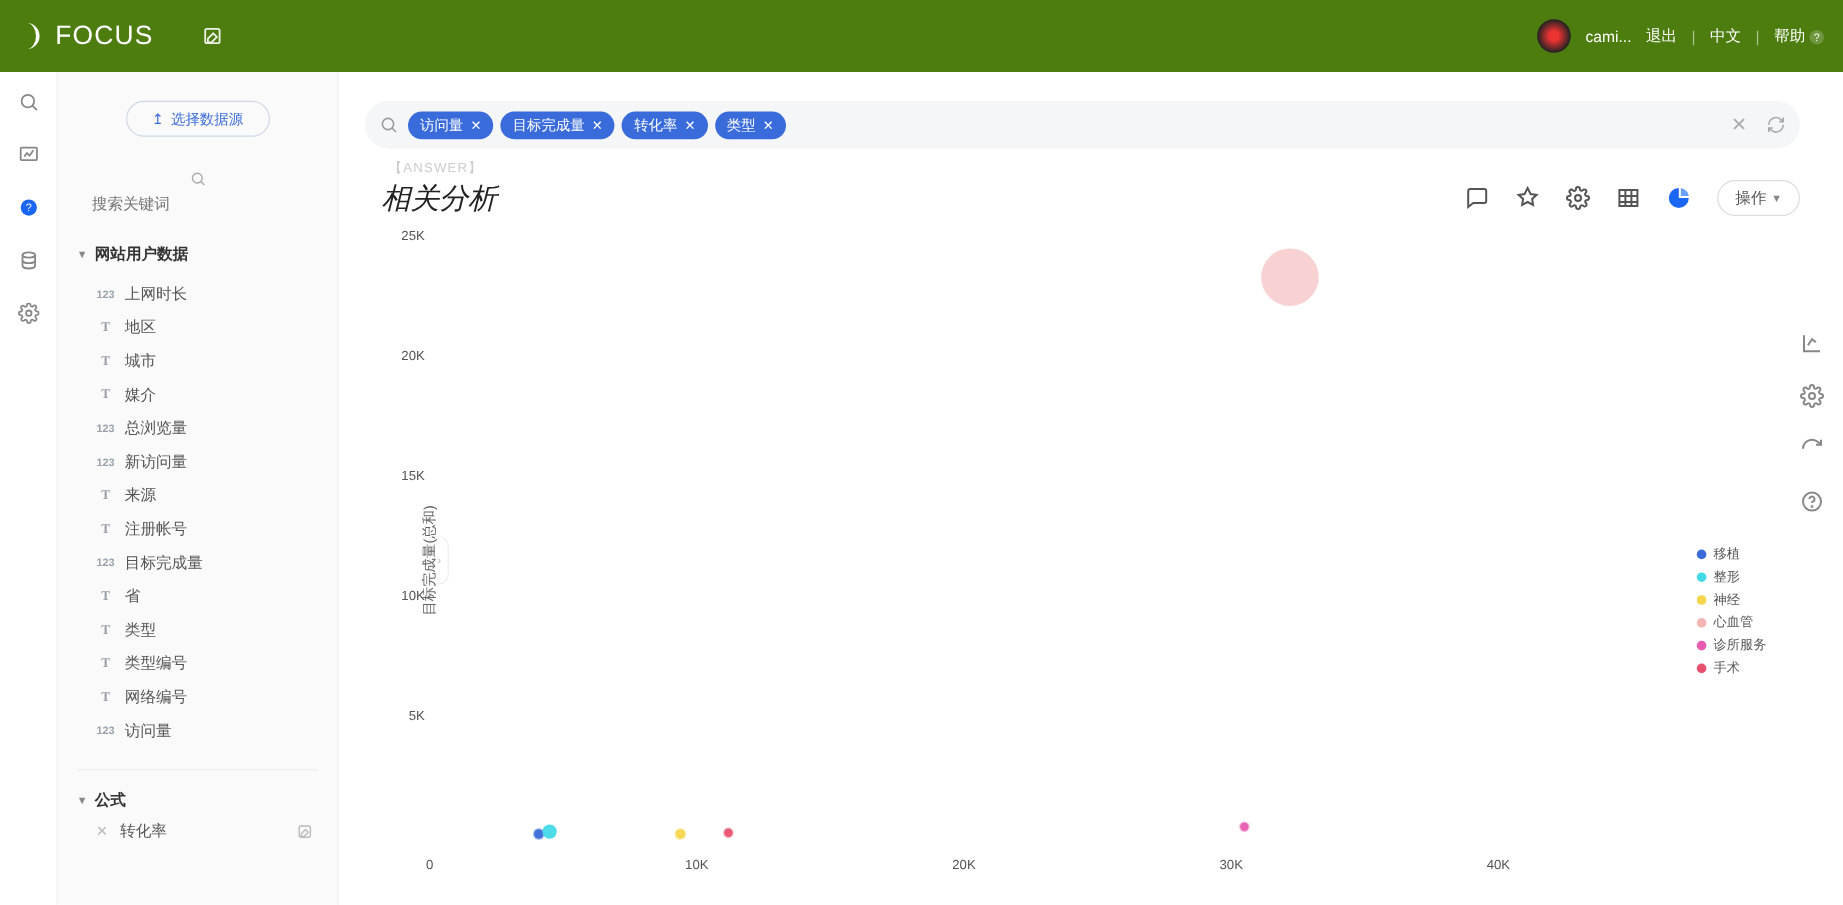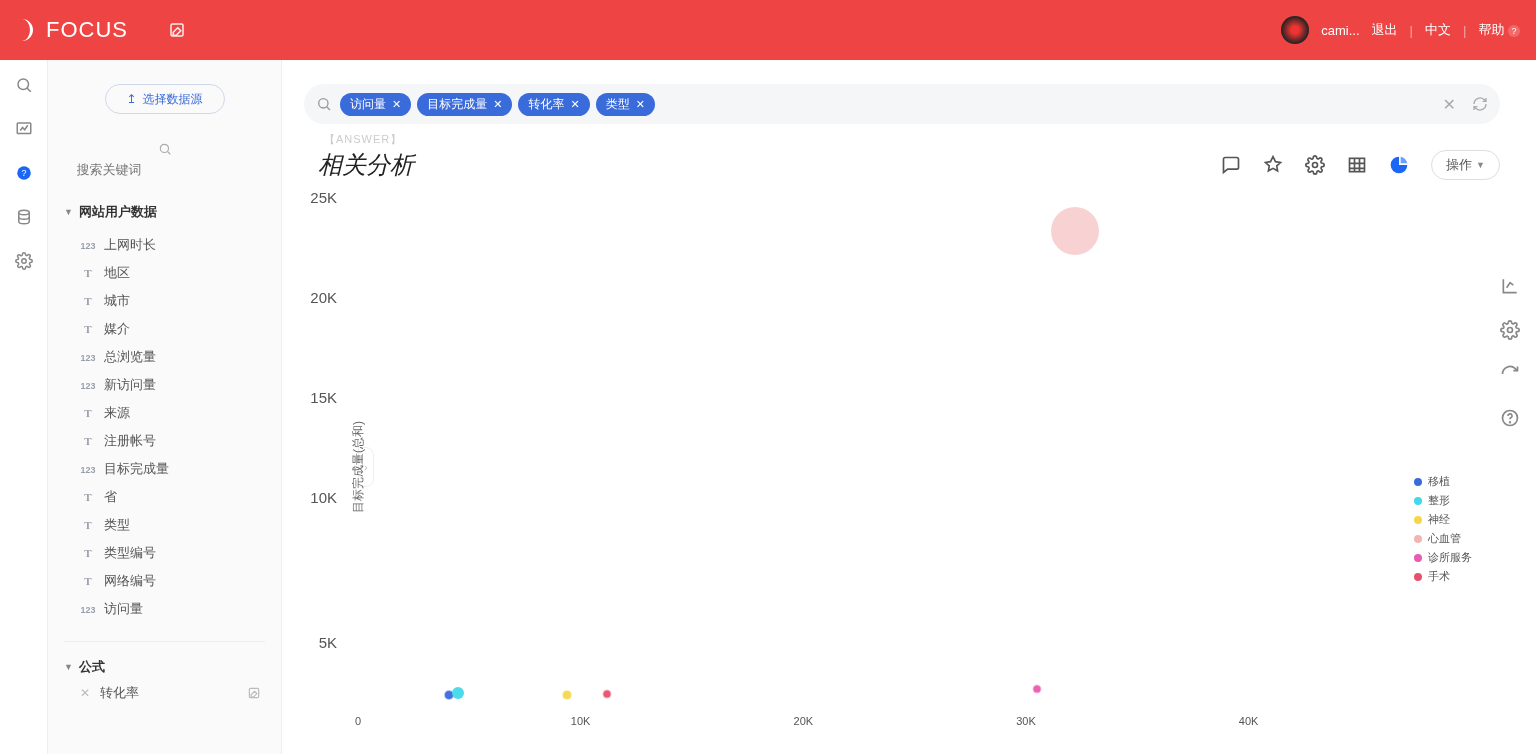--- a/index.html
+++ b/index.html
@@ -1,18 +1,18 @@
 <!DOCTYPE html>
 <html><head>
 <meta charset="utf-8">
 <style>
 * { box-sizing: border-box; margin: 0; padding: 0; }
 body { font-family: -apple-system, "Microsoft YaHei", "PingFang SC", sans-serif; background: #fff; color: #333; height: 754px; width: 1536px; overflow: hidden; }
 
-.header { height: 60px; background: #ef4444; display: flex; align-items: center; padding: 0 16px; }
+.header { height: 60px; background: #4d7c0f; display: flex; align-items: center; padding: 0 16px; }
 .logo-wrap { display: flex; align-items: center; gap: 8px; }
 .logo-text { color: #fff; font-size: 22px; font-weight: 500; letter-spacing: 1px; }
 .header-gap { width: 40px; }
 .edit-ico { color: #fff; opacity: .9; }
 .spacer { flex: 1; }
 .header-right { display: flex; align-items: center; gap: 12px; color: #fff; font-size: 13px; }
 .avatar { width: 28px; height: 28px; border-radius: 50%; background: radial-gradient(circle, #e33 20%, #222 70%); }
 .hr-link { cursor: pointer; }
 .hr-sep { opacity: .5; }
 
@@ -47,30 +47,30 @@
 .title-row { display: flex; align-items: center; margin: 2px 36px 0 36px; }
 .title { font-size: 24px; font-weight: 500; color: #222; font-style: italic; }
 .title-row .spacer { flex: 1; }
 .t-actions { display: flex; align-items: center; gap: 22px; color: #555; }
 .t-actions .tico { cursor: pointer; }
 .t-actions .tico.active { color: #1b66f5; }
 .op-btn { border: 1px solid #ddd; border-radius: 16px; padding: 5px 14px; font-size: 13px; cursor: pointer; display: flex; align-items: center; gap: 4px; }
 
 .chart-region { position: relative; margin: 16px 56px 0 36px; height: 540px; }
 .y-ticks { position: absolute; left: 0; top: 0; bottom: 40px; width: 40px; }
-.y-tick { position: absolute; right: 21px; font-size: 15px; color: #555; transform: translateY(-50%); }
+.y-tick { position: absolute; right: 4px; font-size: 11px; color: #555; transform: translateY(-50%); }
 .y-label { position: absolute; left: -6px; top: 50%; transform: translateY(-50%) rotate(-90deg); transform-origin: center; font-size: 12px; color: #666; white-space: nowrap; }
 .plot { position: absolute; left: 40px; right: 120px; top: 10px; bottom: 40px; }
 .bubble { position: absolute; border-radius: 50%; transform: translate(-50%, -50%); }
 .x-ticks { position: absolute; left: 40px; right: 120px; bottom: 22px; }
 .x-tick { position: absolute; font-size: 11px; color: #555; transform: translateX(-50%); }
 .x-label { position: absolute; left: 40px; right: 120px; bottom: 0; text-align: center; font-size: 12px; color: #666; }
 .x-label .caret { font-size: 9px; color: #999; margin-left: 2px; }
 
-.legend { position: absolute; right: 64px; top: 414px; font-size: 11px; color: #555; }
+.legend { position: absolute; right: 64px; top: 394px; font-size: 11px; color: #555; }
 .legend-item { display: flex; align-items: center; gap: 6px; margin-bottom: 4px; }
 .legend-dot { width: 8px; height: 8px; border-radius: 50%; }
 
 .floating-tools { position: absolute; right: 16px; top: 216px; display: flex; flex-direction: column; gap: 24px; color: #888; }
 .floating-tools .fx { cursor: pointer; }
 
 svg{display:block;}
 .expand-handle { position: absolute; left: 40px; top: 50%; transform: translateY(-50%); width: 16px; height: 40px; border: 1px solid #eee; border-radius: 0 8px 8px 0; display:flex; align-items:center; justify-content:center; color:#bbb; font-size:10px; cursor:pointer; background:#fff;}
 </style>
 </head>
@@ -307,21 +307,21 @@
             <span>操作</span>
             <span style="font-size:9px;color:#888;">▼</span>
           </div>
       </div>
     </div>
 
     <div class="chart-region">
       <div class="expand-handle">›</div>
       <div class="y-label">目标完成量(总和)</div>
       <div class="y-ticks" id="y-ticks">
-          <div class="y-tick" style="top: 80%; margin-top: 45px;">5K</div>
+          <div class="y-tick" style="top: 80%;">5K</div>
           <div class="y-tick" style="top: 60%;">10K</div>
           <div class="y-tick" style="top: 40%;">15K</div>
           <div class="y-tick" style="top: 20%;">20K</div>
           <div class="y-tick" style="top: 0%;">25K</div>
         </div>
       <div class="plot" id="plot">
           <div class="bubble" style="left: 9.11111%; top: 99.52%; width: 8px; height: 8px; background: rgb(58, 107, 219); opacity: 0.95; box-shadow: rgba(58, 107, 219, 0.4) 0px 0px 0px 1px;"></div>
           <div class="bubble" style="left: 10%; top: 99.28%; width: 12px; height: 12px; background: rgb(66, 217, 232); opacity: 0.95;"></div>
           <div class="bubble" style="left: 20.8889%; top: 99.52%; width: 8px; height: 8px; background: rgb(246, 214, 75); opacity: 0.95; box-shadow: rgba(246, 214, 75, 0.4) 0px 0px 0px 1px;"></div>
           <div class="bubble" style="left: 24.8889%; top: 99.4%; width: 7px; height: 7px; background: rgb(232, 81, 110); opacity: 0.95; box-shadow: rgba(232, 81, 110, 0.4) 0px 0px 0px 1px;"></div>

